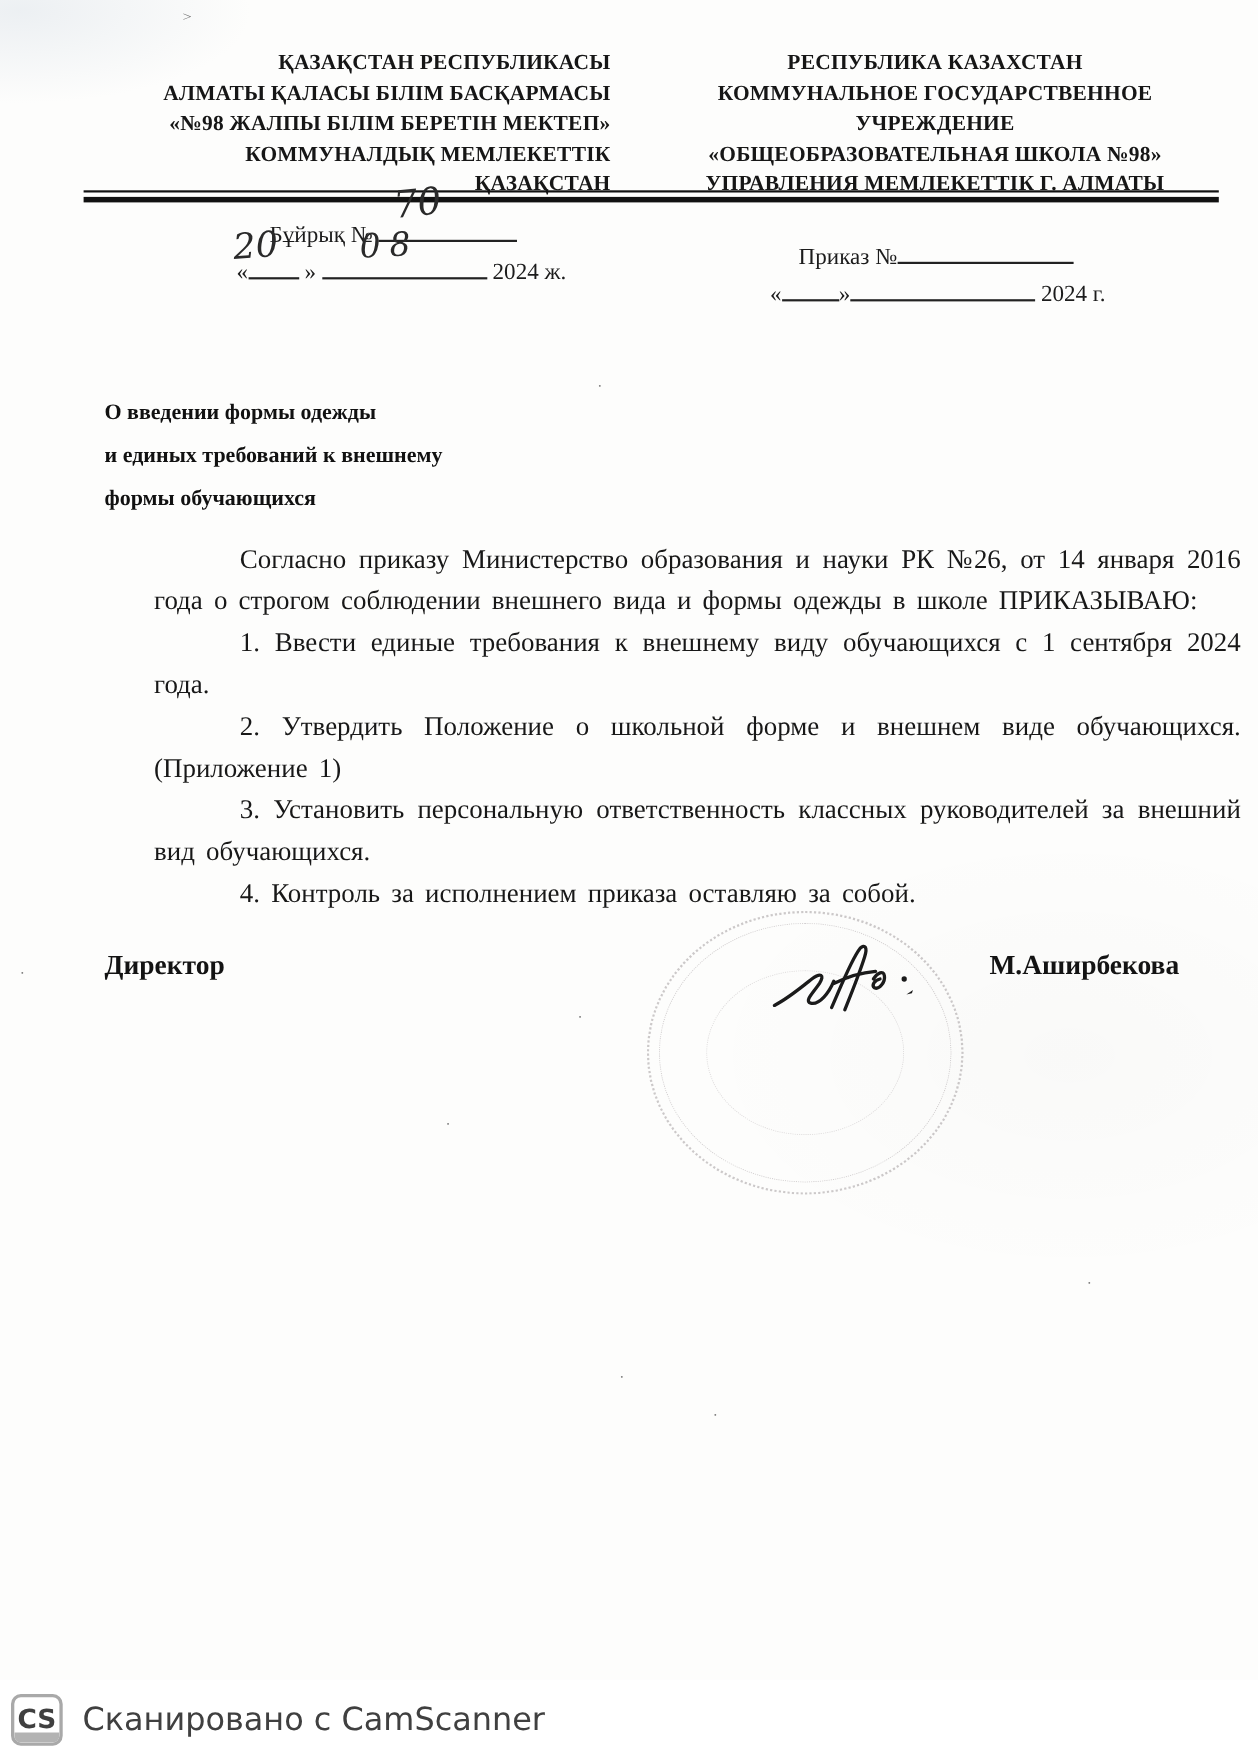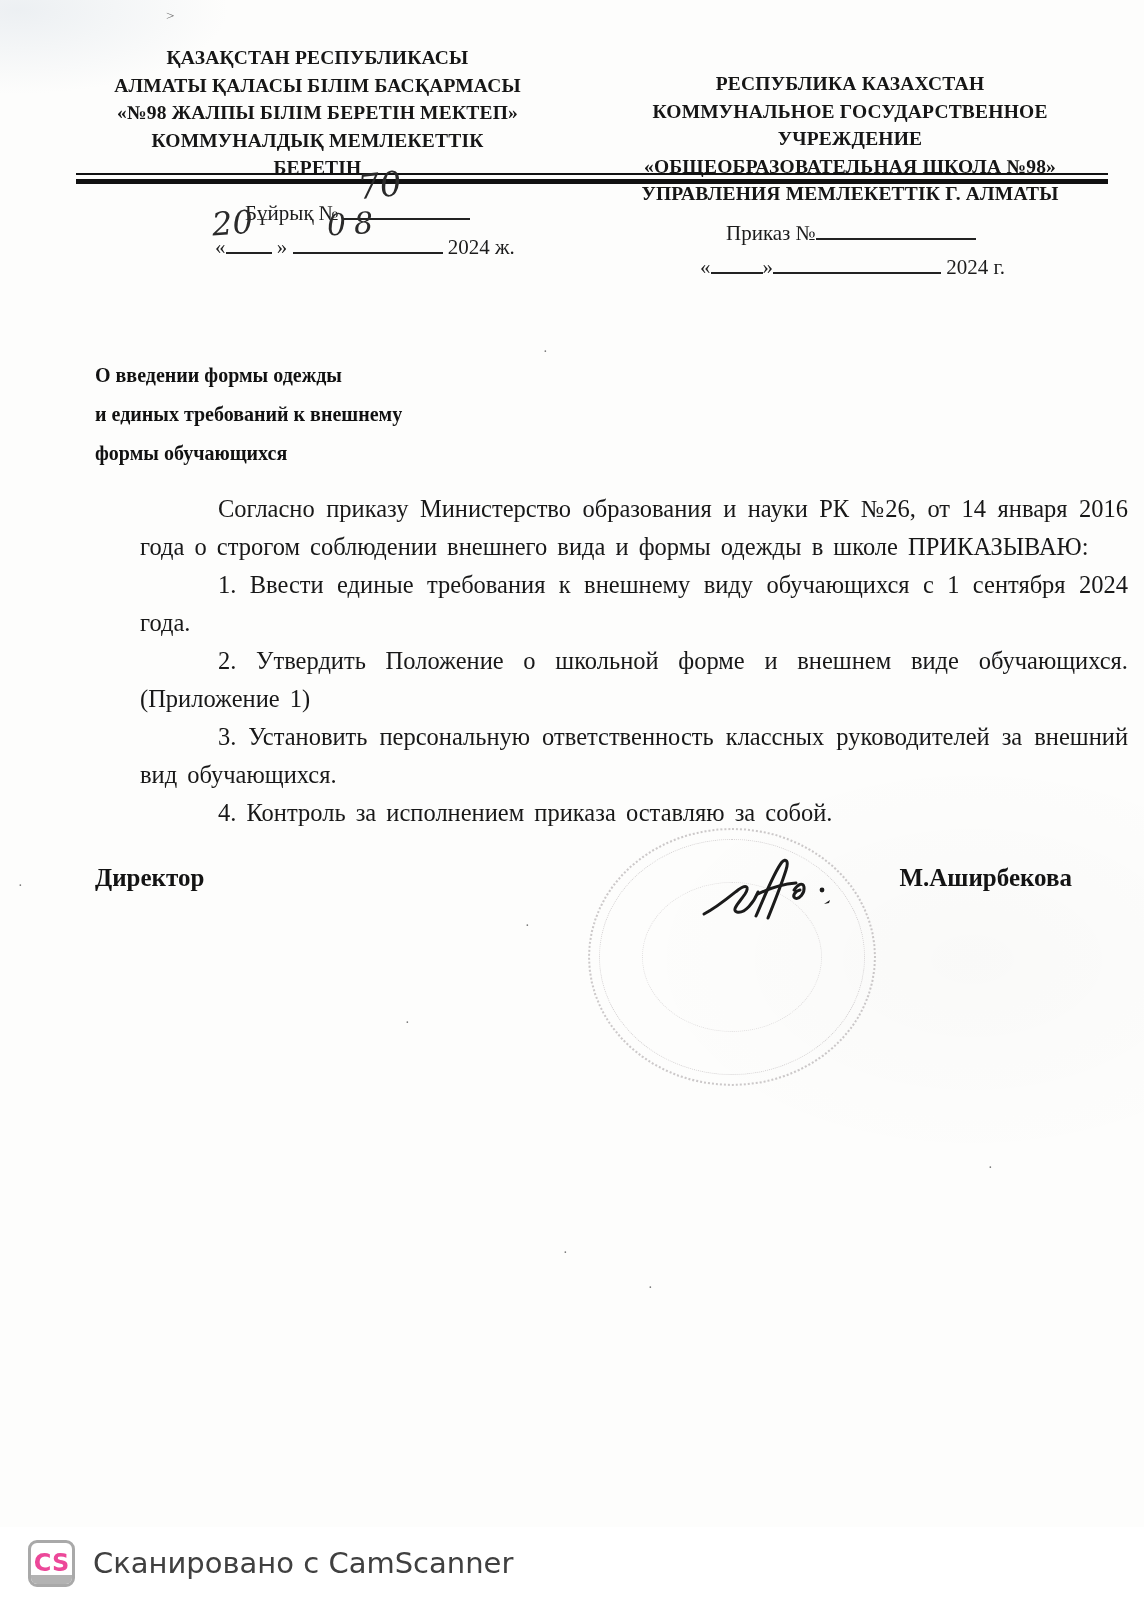--- a/index.html
+++ b/index.html
@@ -23,22 +23,22 @@
   }
   
   .letterhead {
     position: absolute; top: 44px; left: 80px; right: 34px;
     display: flex; justify-content: space-between;
   }
   .lh-col {
     text-align: center; font-weight: bold; font-size: 19.5px;
     line-height: 27.5px; letter-spacing: .2px; color: #161616;
   }
-  .lh-left  { width: 475px; }
-  .lh-right { width: 520px; margin-top: 26px; }
+  .lh-left  { width: 475px; text-align: right; }
+  .lh-right { width: 520px; }
   .rule {
     position: absolute; left: 76px; right: 36px; top: 173px; height: 12px;
     border-top: 2px solid #111;
   }
   .rule::after {
     content: ""; position: absolute; left: 0; right: 0; top: 4px; height: 5px;
     background: #111;
   }
   
   .order-left  { position: absolute; top: 196px; left: 215px; width: 300px; font-size: 21px; }
@@ -87,24 +87,24 @@
   }
   .autograph { position: absolute; left: 698px; top: 856px; }
   .speck { position: absolute; color: #777; font-size: 14px; }
   
   .footer {
     position: absolute; left: 0; right: 0; bottom: 0; height: 72px;
     background: #ffffff; display: flex; align-items: center;
     font-family: "DejaVu Sans", "Liberation Sans", sans-serif;
   }
   .cs-icon {
-    width: 47px; height: 47px; margin-left: 28px; position: relative;
+    width: 47px; height: 47px; margin-left: 10px; position: relative;
     border: 3px solid #a9a9a9; border-radius: 9px;
     display: flex; align-items: center; justify-content: center;
-    color: #ec4899; font-weight: bold; font-size: 24px; letter-spacing: 0;
+    color: #404040; font-weight: bold; font-size: 24px; letter-spacing: 0;
     background: #fff; overflow: hidden;
   }
   .cs-icon::after {
     content: ""; position: absolute; left: 0; right: 0; bottom: 0; height: 9px;
     background: #b3b3b3;
   }
   .footer-text { margin-left: 18px; font-size: 29px; color: #404040; }
 </style>
 </head>
 <body>
@@ -112,21 +112,21 @@
 <div class="page">
 
   <div class="corner-mark">&gt;</div>
 
   <div class="letterhead">
     <div class="lh-col lh-left">
       <div>ҚАЗАҚСТАН РЕСПУБЛИКАСЫ</div>
       <div>АЛМАТЫ ҚАЛАСЫ БІЛІМ БАСҚАРМАСЫ</div>
       <div>«№98 ЖАЛПЫ БІЛІМ БЕРЕТІН МЕКТЕП»</div>
       <div>КОММУНАЛДЫҚ МЕМЛЕКЕТТІК</div>
-      <div>БЕРЕТІН</div>
+      <div>ҚАЗАҚСТАН</div>
     </div>
     <div class="lh-col lh-right">
       <div>РЕСПУБЛИКА КАЗАХСТАН</div>
       <div>КОММУНАЛЬНОЕ ГОСУДАРСТВЕННОЕ</div>
       <div>УЧРЕЖДЕНИЕ</div>
       <div>«ОБЩЕОБРАЗОВАТЕЛЬНАЯ ШКОЛА №98»</div>
       <div>УПРАВЛЕНИЯ МЕМЛЕКЕТТІК Г. АЛМАТЫ</div>
     </div>
   </div>
 

